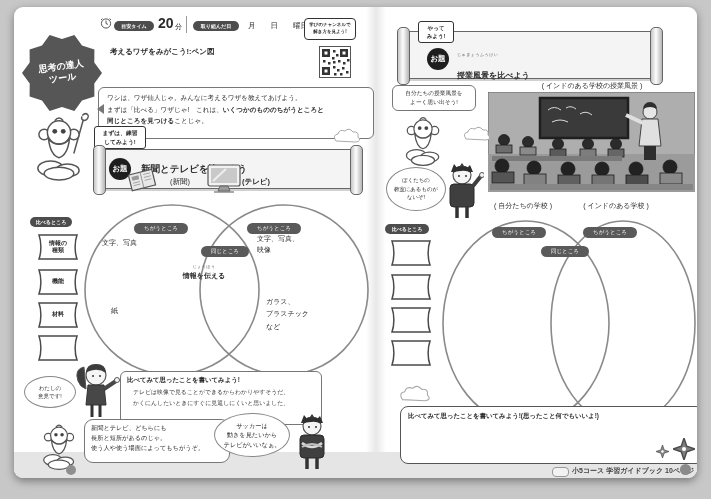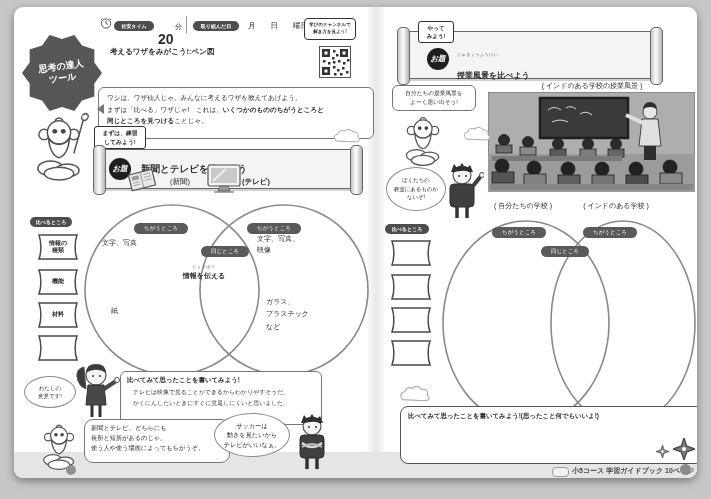--- a/index.html
+++ b/index.html
@@ -18,21 +18,21 @@
   .bubble{background:#fff;border:1px solid #777;border-radius:9px;}
   .ellipse{background:#fff;border:1px solid #888;border-radius:50%;}
   .notebox{background:#fff;border:1.3px solid #333;border-radius:3px;font-weight:bold;}
   .banner{position:absolute;background:#f4f4f4;border:1.5px solid #666;border-radius:2px;
           box-shadow:1.5px 2px 0 rgba(0,0,0,.18);}
   .roll{position:absolute;top:-5px;width:11px;height:calc(100% + 10px);
         background:linear-gradient(90deg,#c6c6c6,#fdfdfd 45%,#b5b5b5);
         border:1.2px solid #666;border-radius:5px;}
   .roll.left{left:-6px;} .roll.right{right:-6px;}
   .tasklabel{background:#1e1e1e;color:#fff;border-radius:50%;display:flex;align-items:center;
-             justify-content:center;font-size:7.5px;font-weight:bold;font-style:italic;}
+             justify-content:center;font-size:7.5px;font-weight:bold;}
   .scrollbox{position:absolute;width:44px;height:28px;}
   .scrollbox svg{position:absolute;left:0;top:0;}
   .scrollbox .lbl{position:absolute;left:0;top:0;right:0;bottom:0;display:flex;align-items:center;
                   justify-content:center;font-size:6px;line-height:1.25;text-align:center;
                   white-space:pre-line;font-weight:bold;}
   .vpill{position:absolute;background:#5a5a5a;color:#fff;border-radius:7px;
          display:flex;align-items:center;justify-content:center;font-size:5.5px;}
   .vtext{position:absolute;font-size:7px;line-height:1.6;}
   .ruby{position:absolute;font-size:4px;color:#555;letter-spacing:.5px;}
   .tail-l{position:absolute;left:-7px;top:16px;width:0;height:0;border:5px solid transparent;
@@ -73,21 +73,21 @@
   </svg>
 
   <svg class="abs" style="left:86px;top:10px;" width="12" height="12" viewBox="0 0 12 12">
     <circle cx="6" cy="6.5" r="4.6" fill="#fff" stroke="#555" stroke-width="1"></circle>
     <line x1="6" y1="6.5" x2="6" y2="3.6" stroke="#555" stroke-width="1"></line>
     <line x1="6" y1="6.5" x2="8" y2="7.4" stroke="#555" stroke-width="1"></line>
     <line x1="2.5" y1="1.6" x2="1" y2="3" stroke="#555" stroke-width="1"></line>
     <line x1="9.5" y1="1.6" x2="11" y2="3" stroke="#555" stroke-width="1"></line>
   </svg>
   <div class="abs pill" style="left:100px;top:14px;width:40px;height:10px;font-size:5px;">目安タイム</div>
-  <div class="abs" style="left:144px;top:8px;font-size:14px;font-weight:bold;margin-top:16px;">20</div>
+  <div class="abs" style="left:144px;top:8px;font-size:14px;font-weight:bold;">20</div>
   <div class="abs" style="left:161px;top:15px;font-size:7px;">分</div>
   <div class="abs" style="left:172px;top:9px;width:1px;height:17px;background:#999;"></div>
   <div class="abs pill" style="left:179px;top:14px;width:46px;height:10px;font-size:5px;">取り組んだ日</div>
   <div class="abs" style="left:234px;top:14px;font-size:7.5px;">月　　日　　曜日</div>
   <div class="abs notebox pre ctr" style="left:290px;top:11px;width:50px;height:20px;font-size:4.5px;line-height:1.5;border-radius:4px;">学びのチャンネルで
 解き方を見よう!</div>
 
   <div class="abs" style="left:96px;top:40px;font-size:7.5px;font-weight:bold;">考えるワザをみがこう!:ペン図</div>
   <svg class="abs" style="left:305px;top:39px;" width="32" height="32" viewBox="0 0 32 32">
     <rect x="0.5" y="0.5" width="31" height="31" fill="#fff" stroke="#555" stroke-width="1"></rect>

